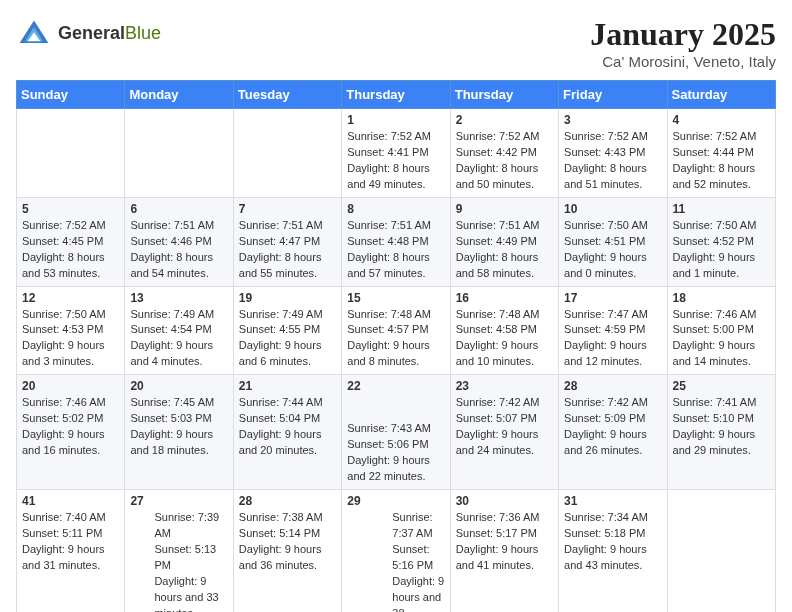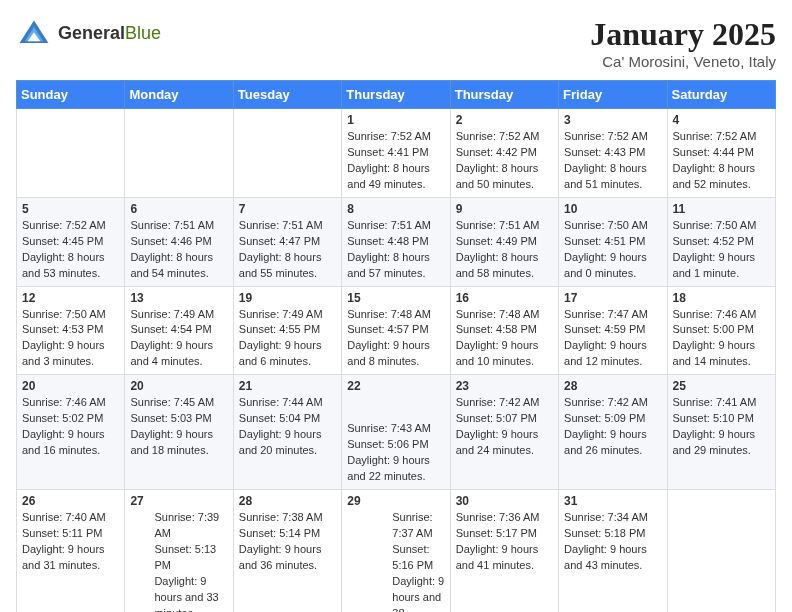--- a/index.html
+++ b/index.html
@@ -284,21 +284,21 @@
         </td>
         <td>
           <span class="day-num">25</span>
           <div class="day-info" style="white-space: pre-line;">Sunrise: 7:41 AM
 Sunset: 5:10 PM
 Daylight: 9 hours and 29 minutes.</div>
         </td>
       </tr>
       <tr>
         <td>
-          <span class="day-num">26</span>
+          <span class="day-num">41</span>
           <div class="day-info" style="white-space: pre-line;">Sunrise: 7:40 AM
 Sunset: 5:11 PM
 Daylight: 9 hours and 31 minutes.</div>
         </td>
         <td>
           <span class="day-num">27</span>
           <div class="day-info" style="white-space: pre-line; margin-left: 24px;">Sunrise: 7:39 AM
 Sunset: 5:13 PM
 Daylight: 9 hours and 33 minutes.</div>
         </td>

